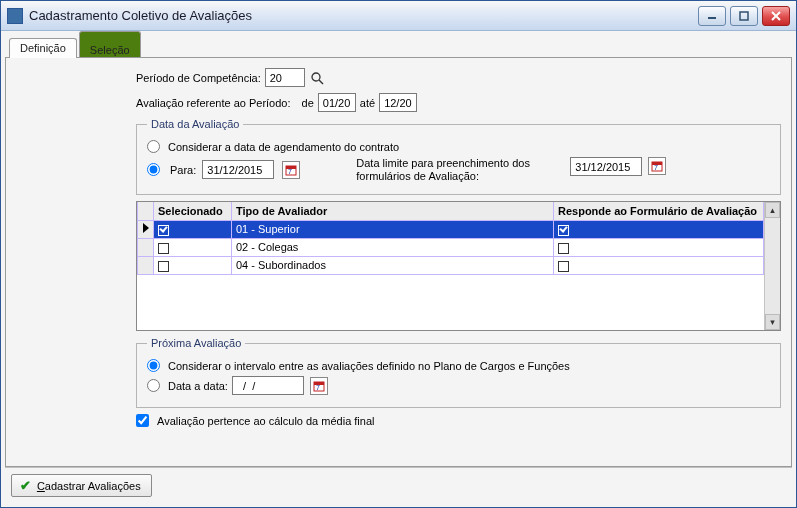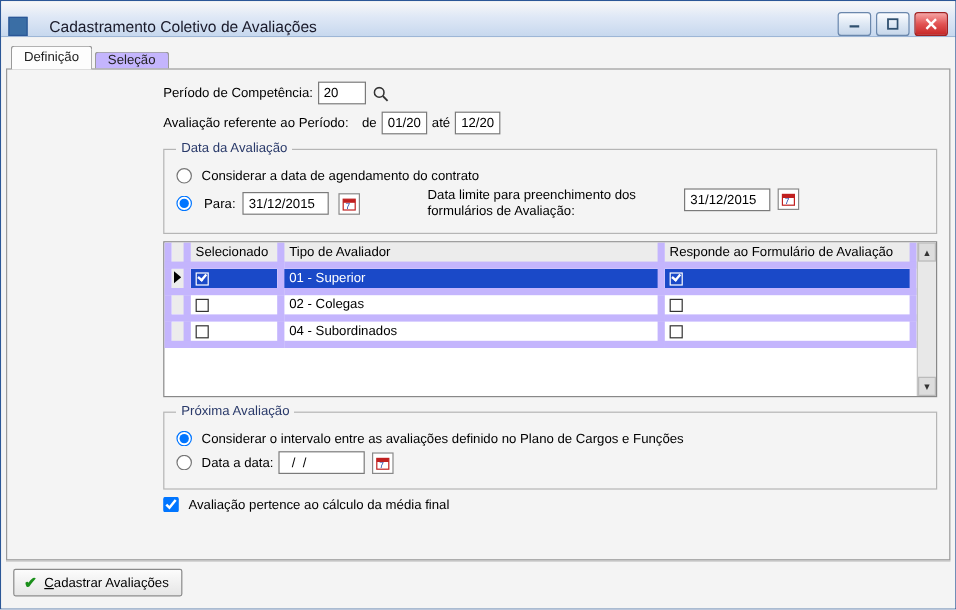--- a/index.html
+++ b/index.html
@@ -16,23 +16,22 @@
     border: 1px solid #2b5797;
     background: #efefef;
     display: flex;
     flex-direction: column;
   }
   .titlebar {
     height: 30px;
     background: linear-gradient(to bottom, #f8f8f8, #dfe8f6 45%, #c7d8ee);
     border-bottom: 1px solid #9db6d6;
     display: flex;
-    align-items: flex-end;
+    align-items: center;
     padding: 0 6px 0 6px;
-    gap: 12px;
   }
   .titlebar .app-icon {
     width: 16px; height: 16px;
     background: #3a6ea5;
     margin-right: 6px;
     border: 1px solid #2b5797;
     display: inline-block;
   }
   .titlebar .title {
     flex: 1;
@@ -79,21 +78,21 @@
     border-radius: 3px 3px 0 0;
     position: relative;
     top: 1px;
     color: #222;
     cursor: default;
   }
   .tab.active {
     background: #fdfdfd;
     z-index: 2;
   }
-  .tab.inactive { background: #c4b5fd; top: 2px; padding-top:0; padding-bottom:3px;}
+  .tab.inactive { background: #4d7c0f; top: 2px; padding-top:12px; padding-bottom:3px;}
   .tabpage {
     border: 1px solid #9a9a9a;
     background: #f4f4f4;
     flex: 1;
     padding: 10px 10px 6px 130px;
     position: relative;
     overflow: hidden;
   }
 
   .row { display: flex; align-items: center; margin-bottom: 6px; gap: 4px; }
@@ -145,32 +144,33 @@
     display: flex;
     position: relative;
   }
   .grid-body-scroll { flex:1; overflow:hidden; }
   table.grid {
     border-collapse: collapse;
     width: 100%;
     table-layout: fixed;
   }
   table.grid th, table.grid td {
-    border: 6px solid #c4b5fd;
+    border: 1px solid #c4b5fd;
     padding: 2px 4px;
     text-align: left;
     height: 18px;
     font-weight: normal;
     background: #fff;
     white-space: nowrap;
     overflow:hidden;
   }
   table.grid th {
     background: #ececec;
     border-top: none;
+    font-weight: bold;
   }
   .col-ind { width: 16px; }
   .col-sel { width: 78px; text-align:center;}
   .col-tipo { }
   .col-resp { width: 210px; text-align:center;}
   table.grid td.ind { background:#ececec; text-align:center; padding:0;}
   table.grid tr.sel td { background:#1a49c8; color:#fff; }
   table.grid tr.sel td.ind { background:#ececec; color:#000;}
   .cell-check { text-align:center;}
   .square {

